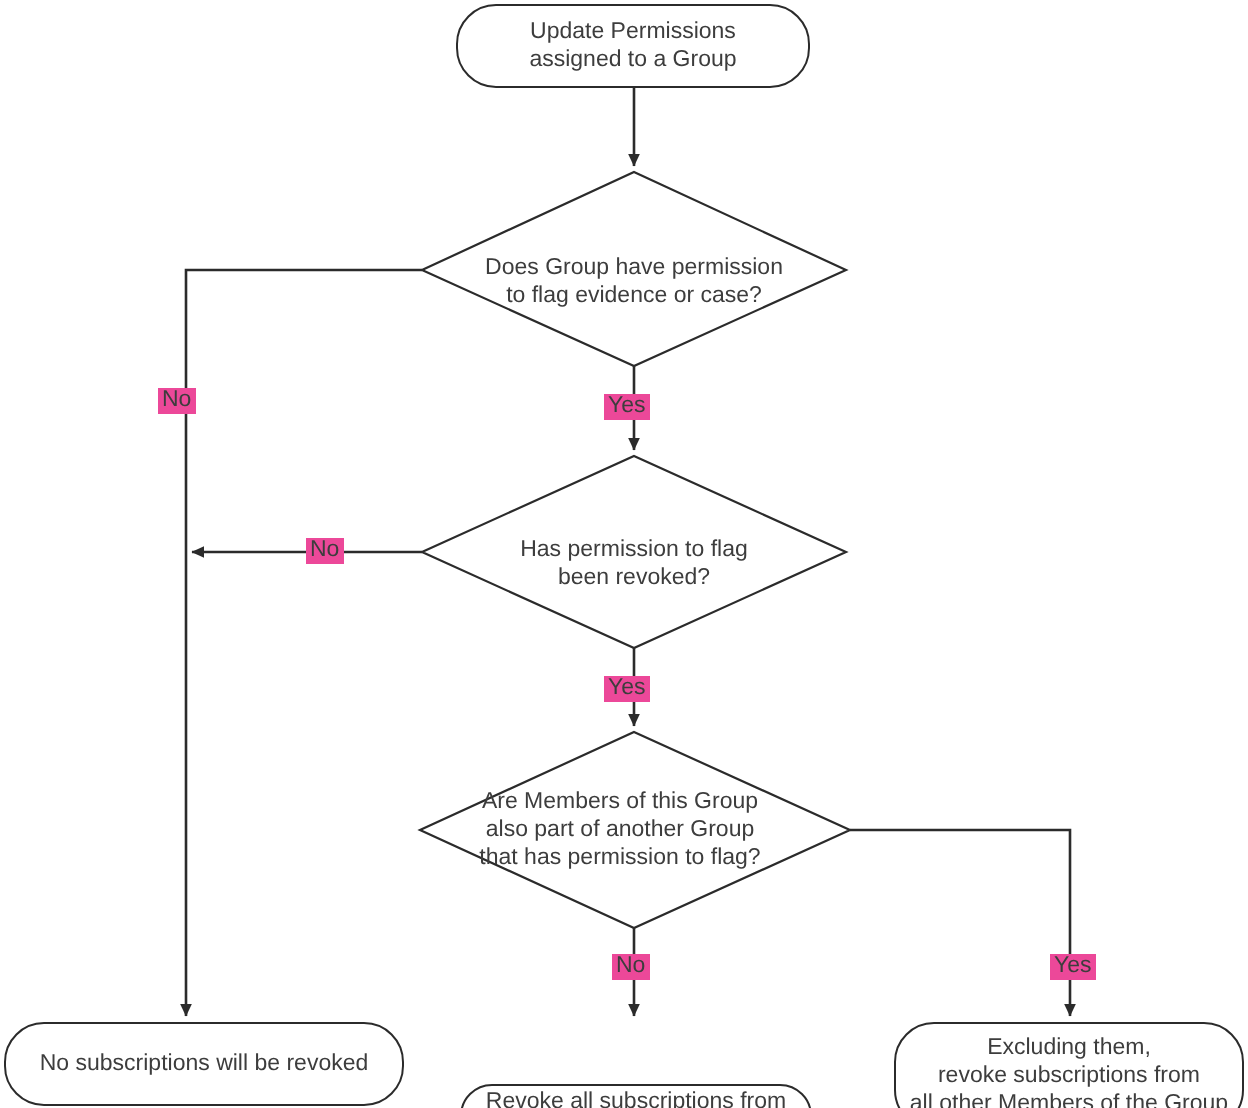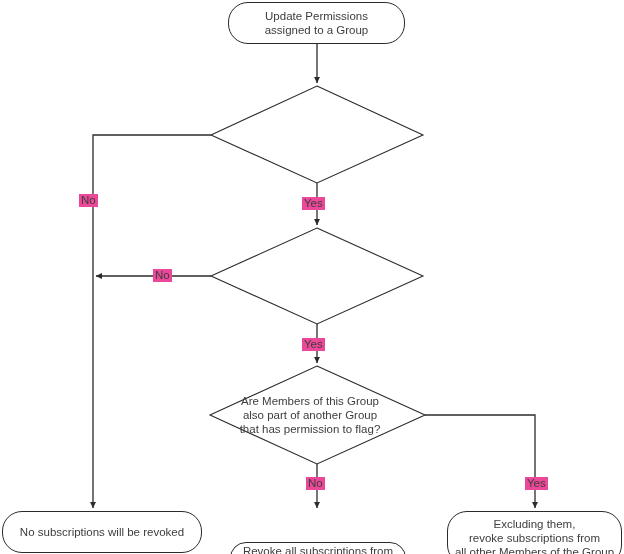--- a/index.html
+++ b/index.html
@@ -82,21 +82,25 @@
     <line x1="317" y1="464" x2="317" y2="508" stroke="#2b2b2b" stroke-width="1.3" marker-end="url(#arrow)"></line>
 
     <path d="M425,415 L535,415 L535,508" fill="none" stroke="#2b2b2b" stroke-width="1.3" marker-end="url(#arrow)"></path>
   </svg>
 
   <div class="proc-box" style="left:228px; top:2px; width:177px; height:42px;">
     <div class="node-text" style="position:static;">Update Permissions
 assigned to a Group</div>
   </div>
 
+  <div class="node-text" style="left:187px; top:127px; width:260px;">Does Group have permission
+to flag evidence or case?</div>
 
+  <div class="node-text" style="left:187px; top:268px; width:260px;">Has permission to flag
+been revoked?</div>
 
   <div class="node-text" style="left:180px; top:394px; width:260px;">Are Members of this Group
 also part of another Group
 that has permission to flag?</div>
 
   <div class="edge-label" style="left:79px; top:194px;">No</div>
 
   <div class="edge-label" style="left:302px; top:197px;">Yes</div>
 
   <div class="edge-label" style="left:153px; top:269px;">No</div>

